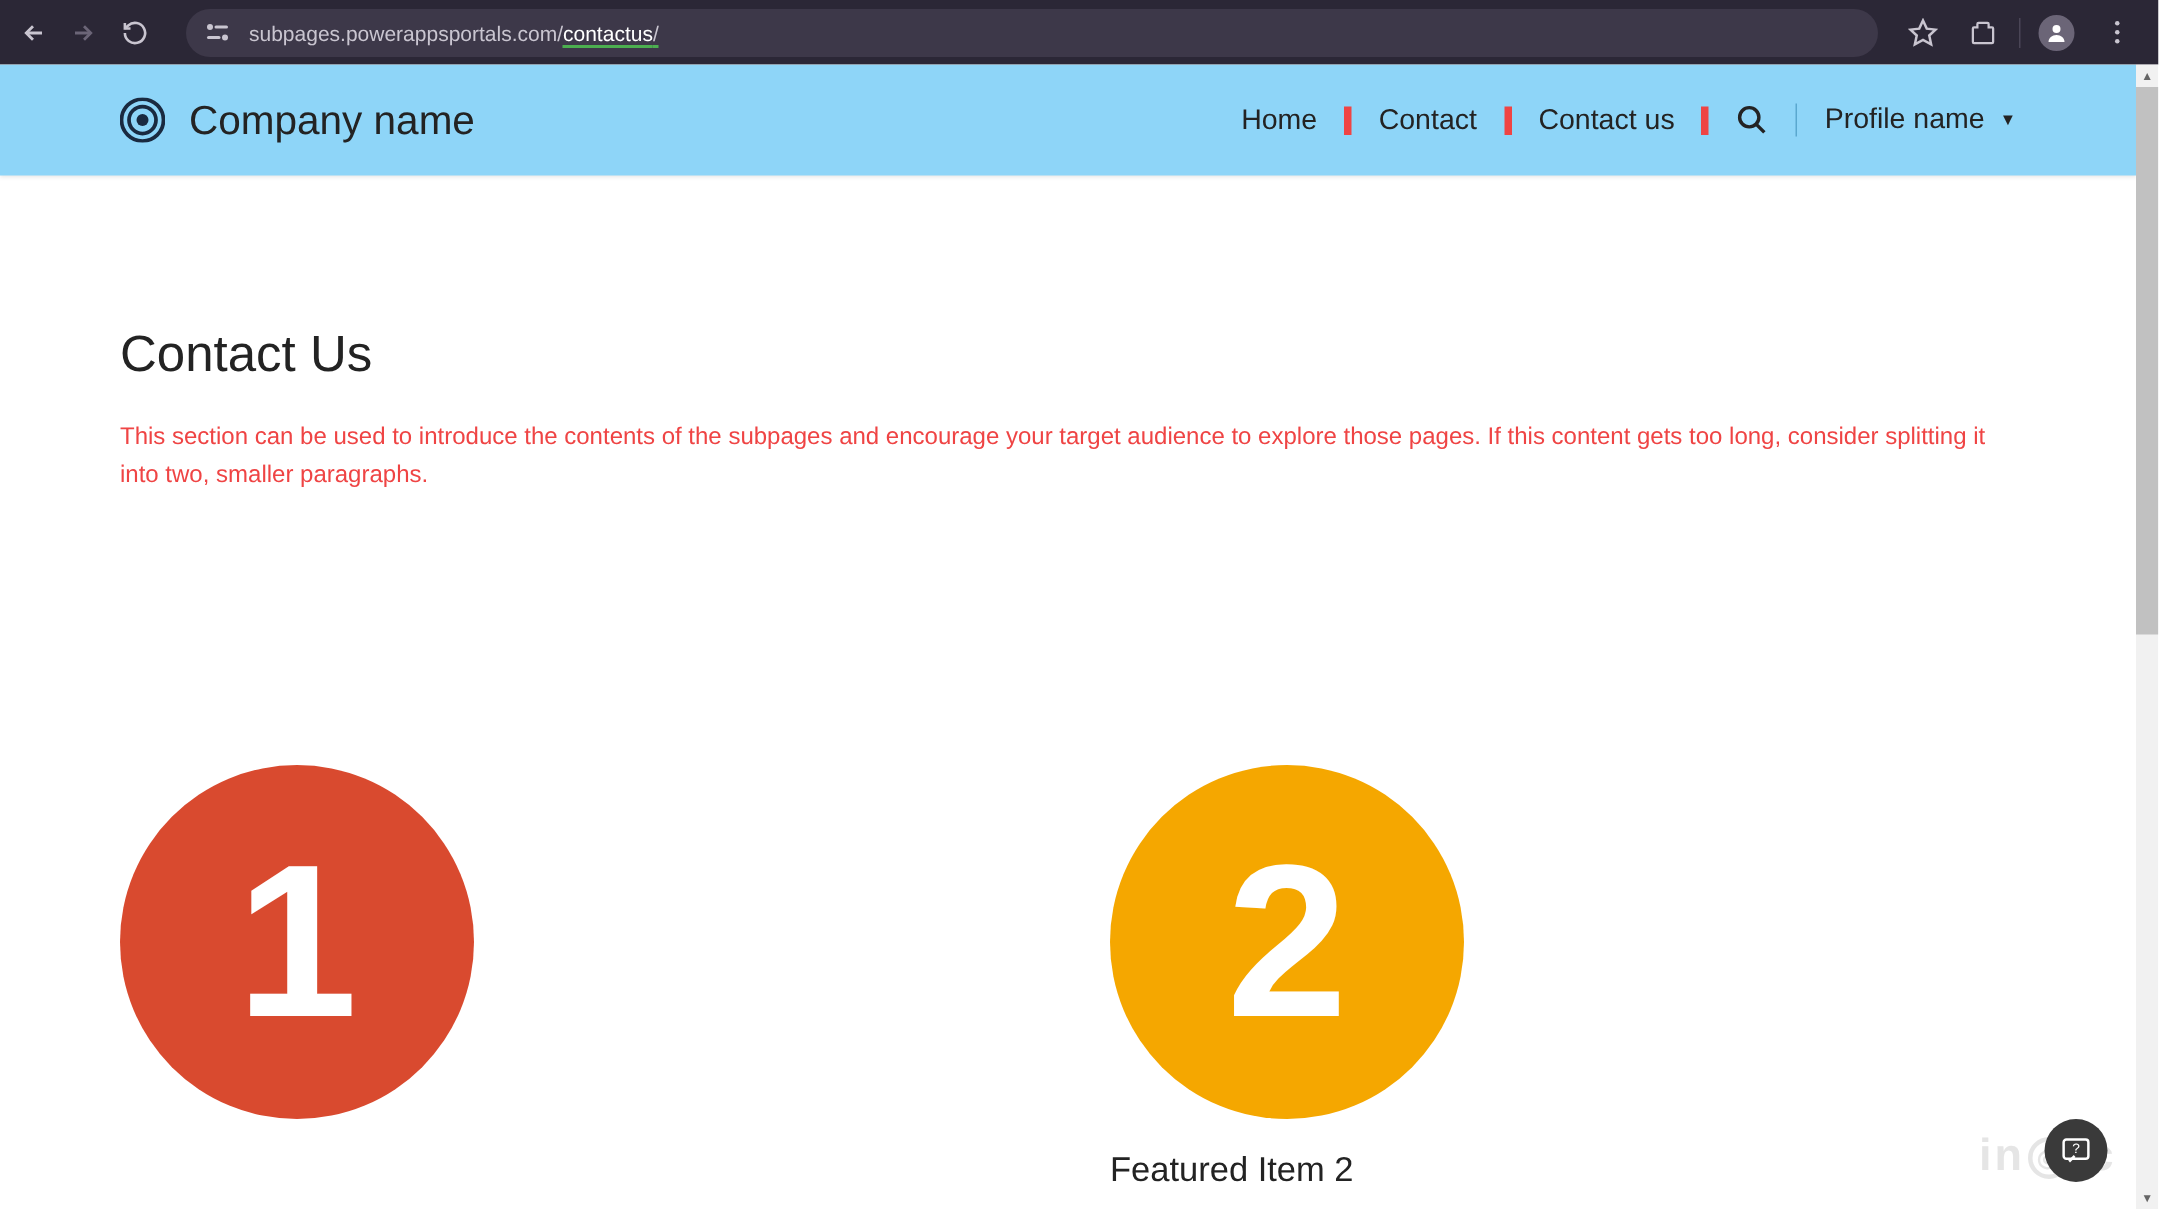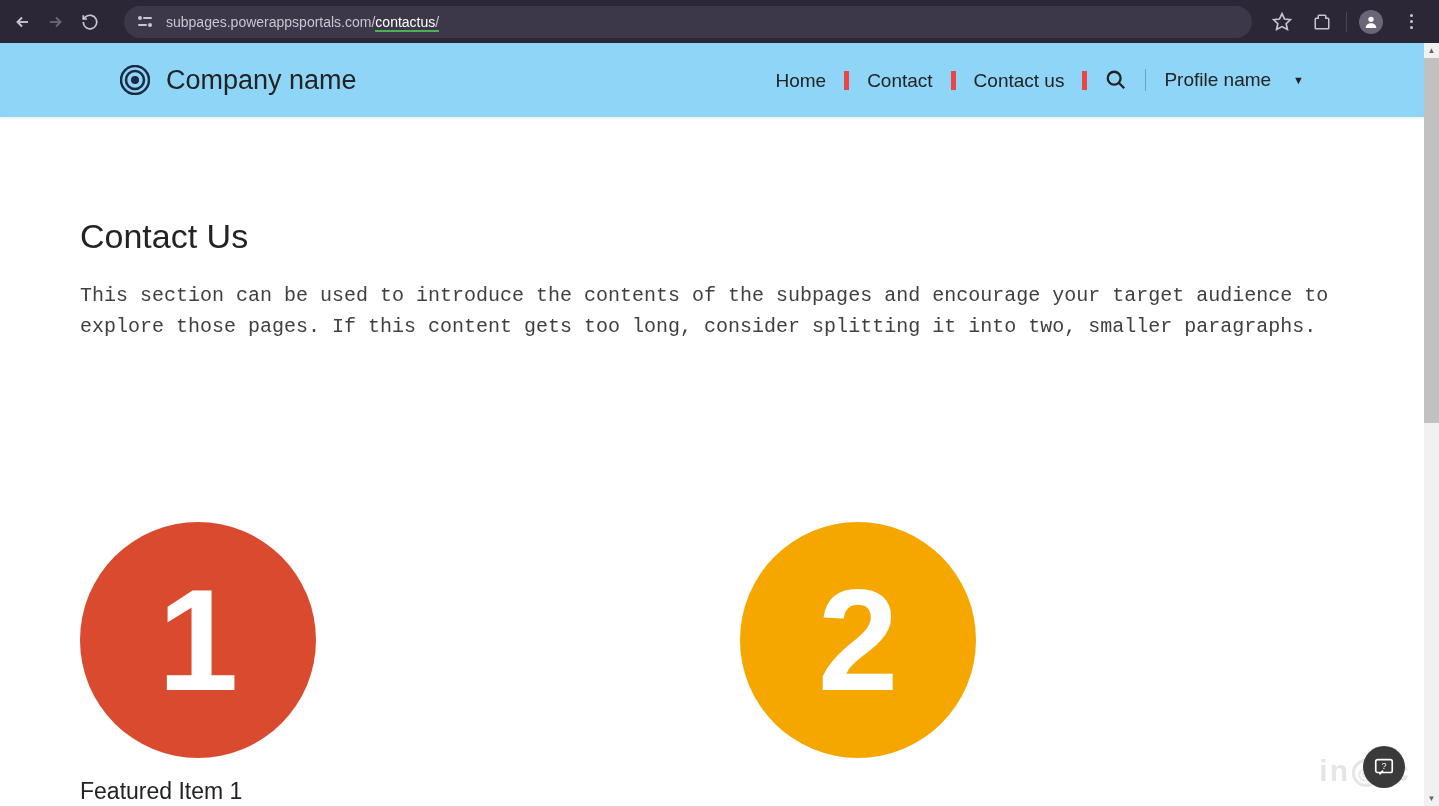--- a/index.html
+++ b/index.html
@@ -164,21 +164,21 @@
       margin-right: 15px;
       height: 100%;
     }
     
     
     .site-header {
       background: #8ed5f8;
       height: 74px;
       display: flex;
       align-items: center;
-      padding: 0 120px;
+      padding: 0 80px;
       justify-content: space-between;
       box-shadow: 0 1px 3px rgba(0,0,0,0.1);
     }
     
     .brand {
       display: flex;
       align-items: center;
       gap: 16px;
     }
     
@@ -216,21 +216,21 @@
       padding: 0 18px;
       border-right: 1px solid #5aa8cf;
       display: flex;
       align-items: center;
     }
     
     .nav-profile {
       padding-left: 18px;
       display: flex;
       align-items: center;
-      gap: 22px;
+      gap: 10px;
       font-size: 19px;
       color: #232323;
       cursor: pointer;
     }
     
     .dropdown-caret {
       font-size: 11px;
       color: #232323;
     }
     
@@ -240,25 +240,24 @@
     }
     
     .page-title {
       font-size: 34px;
       color: #232323;
       font-weight: 400;
       margin-bottom: 24px;
     }
     
     .page-description {
-      font-size: 20px;
-      color: #404040;
+      font-size: 16px;
+      color: #ef4444;
       line-height: 1.55;
       max-width: 1280px;
-      font-family: Liberation Mono, monospace;
     }
     
     .featured-section {
       display: flex;
       gap: 80px;
       margin-top: 180px;
     }
     
     .featured-item {
       flex: 0 0 580px;
@@ -435,26 +434,26 @@
 
     <div class="main-content">
       <h1 class="page-title">Contact Us</h1>
       <p class="page-description">This section can be used to introduce the contents of the subpages and encourage your target audience to explore those pages. If this content gets too long, consider splitting it into two, smaller paragraphs.</p>
 
       <div class="featured-section">
         <div class="featured-item">
           <div class="featured-circle red">
             <span class="featured-number">1</span>
           </div>
-          <div class="featured-title">Featured Item 1</div>
         </div>
         <div class="featured-item">
           <div class="featured-circle orange">
             <span class="featured-number">2</span>
           </div>
+          <div class="featured-title">Featured Item 2</div>
         </div>
       </div>
     </div>
 
   </div>
 
   <div class="watermark">
     in<span class="watermark-circle">◎</span>ic
   </div>
 

